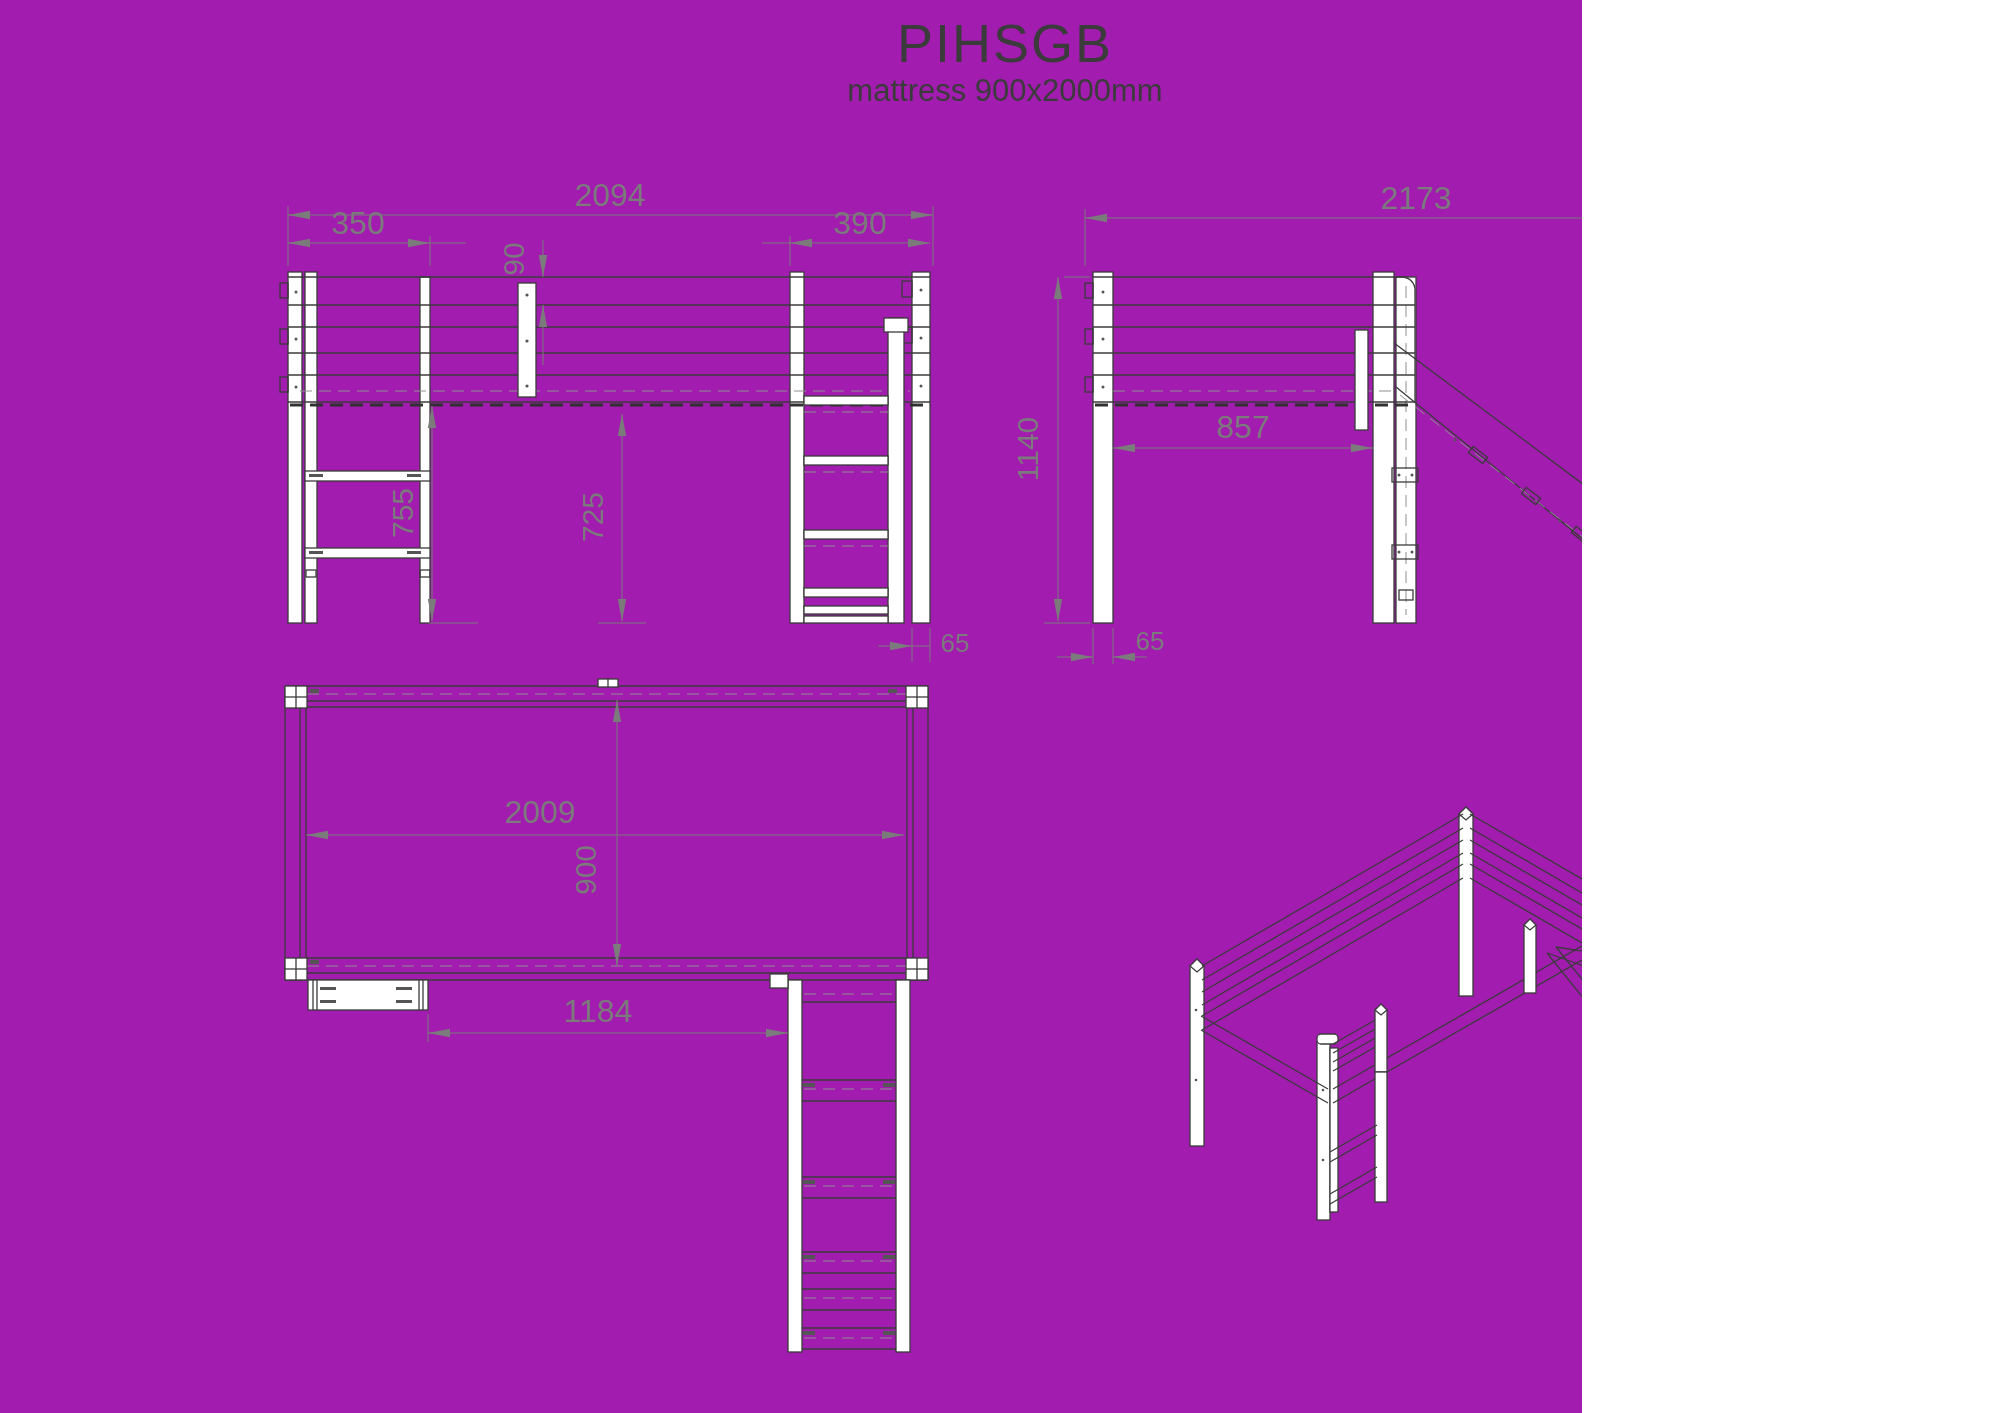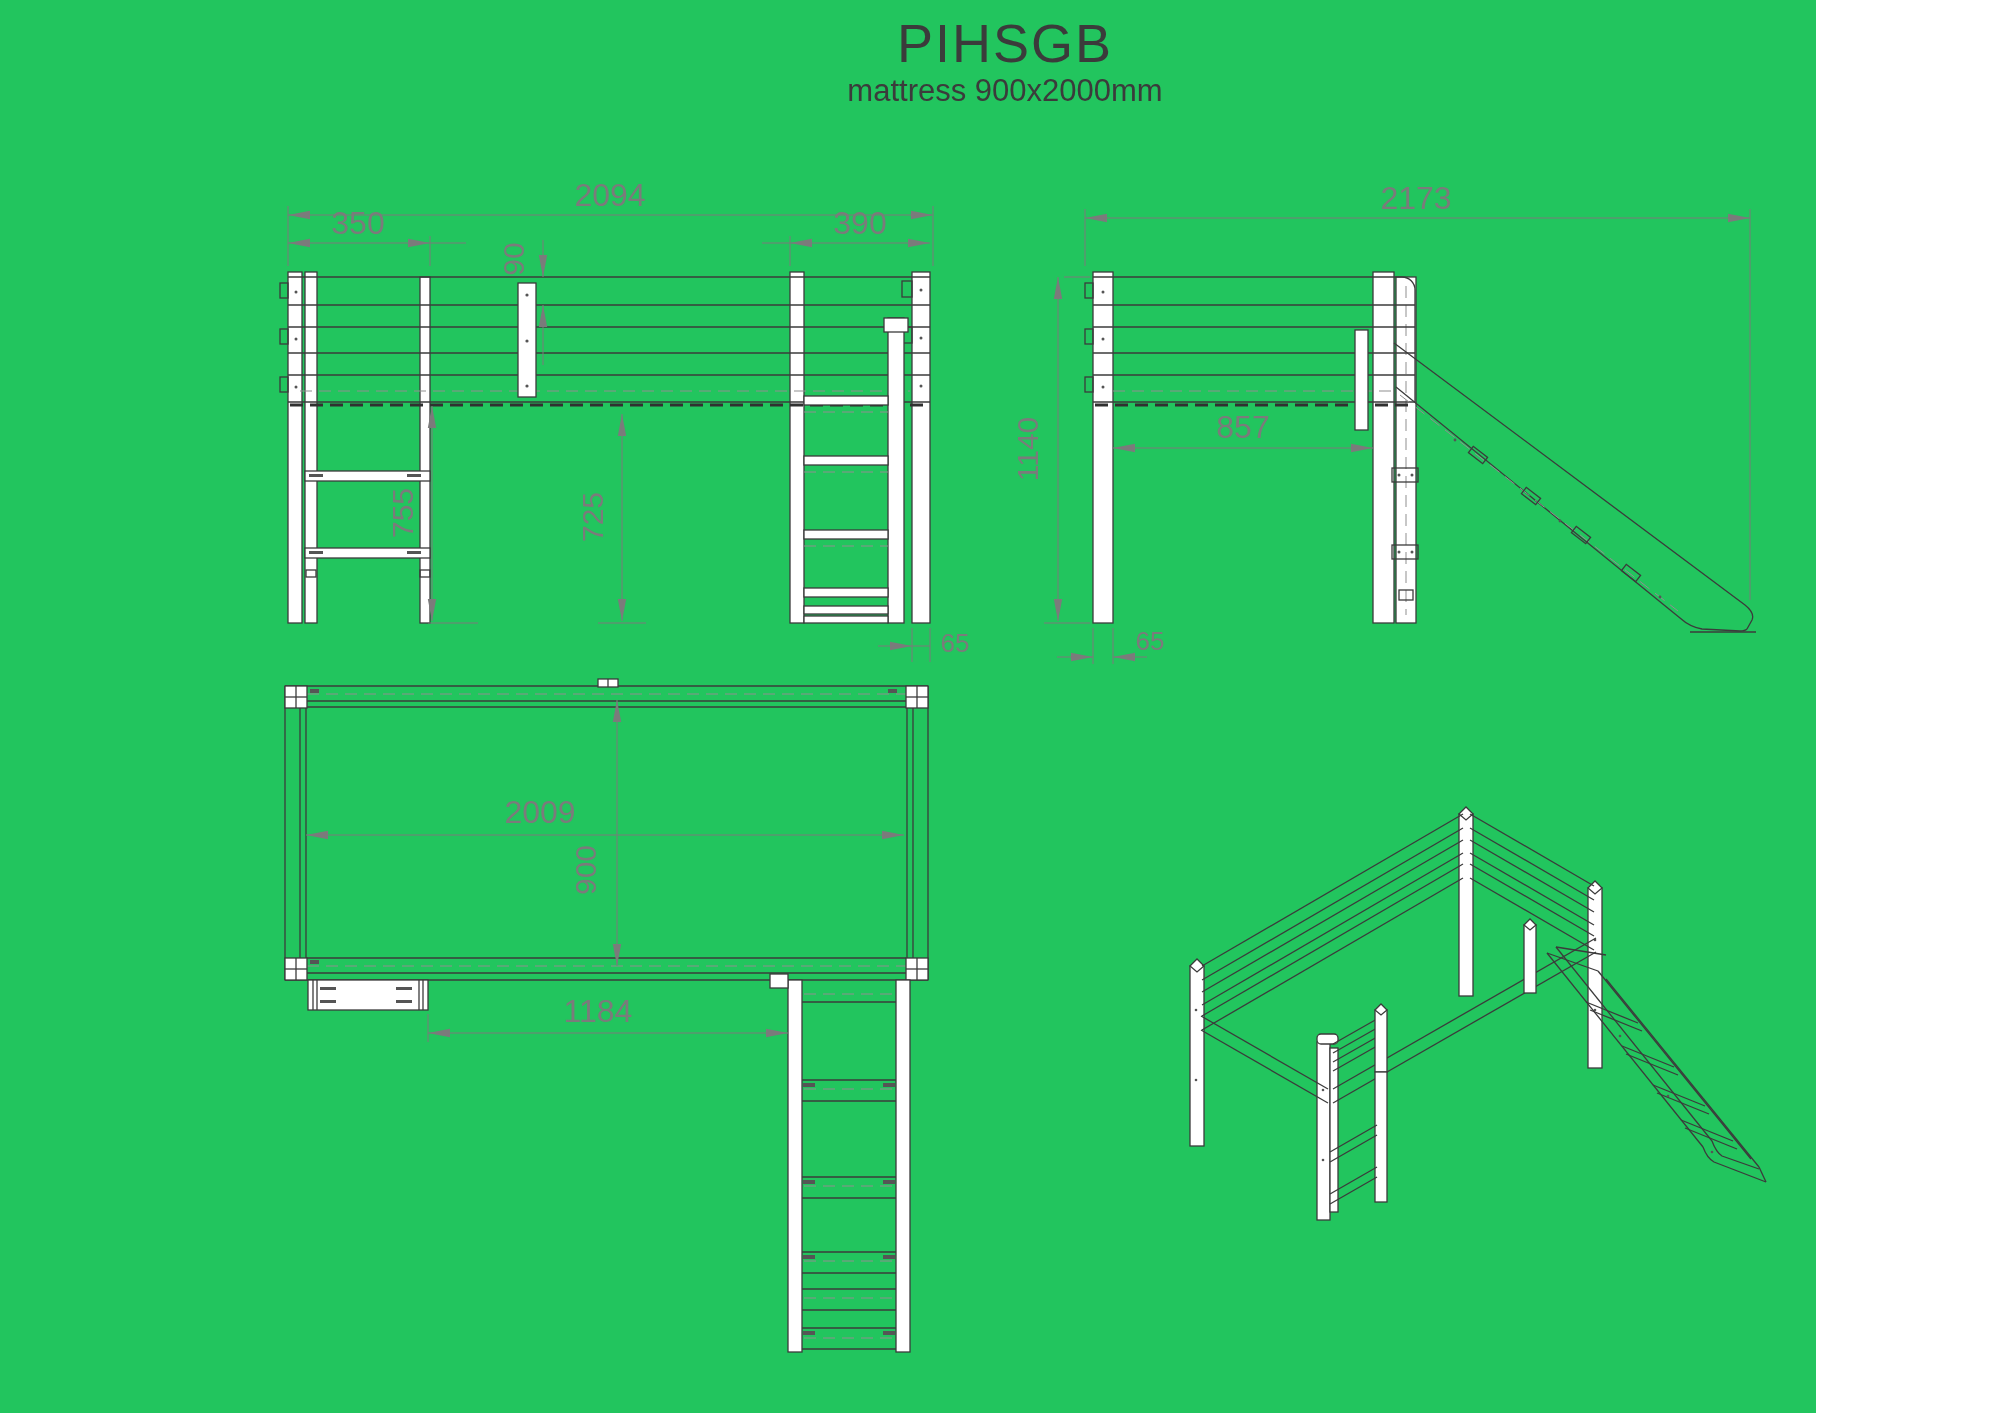--- a/index.html
+++ b/index.html
@@ -1,16 +1,16 @@
 <!DOCTYPE html>
 <html><head>
 <meta charset="utf-8">
 <style>
   html,body{margin:0;padding:0;background:#ffffff;}
-  .page{position:relative;width:1816px;height:1413px;background:#22c55e;overflow:hidden;}
+  .page{position:relative;width:1582px;height:1413px;background:#a21caf;overflow:hidden;}
   svg{position:absolute;left:0;top:0;}
   text{font-family:"Liberation Sans", sans-serif;}
   .ttl{fill:#3b3b3b;font-size:54px;letter-spacing:2px;}
   .sub{fill:#3b3b3b;font-size:31px;}
   .dim{fill:#7b7b7b;font-size:32px;}
   .dimr{fill:#7b7b7b;font-size:30px;}
   .dims{fill:#7b7b7b;font-size:26px;}
   .st{stroke:#3b3b3b;stroke-width:1.3;fill:none;}
   .stw{stroke:#3b3b3b;stroke-width:1.3;fill:#ffffff;}
   .hid{stroke:#8f8f8f;stroke-width:1;fill:none;stroke-dasharray:12 7;}

